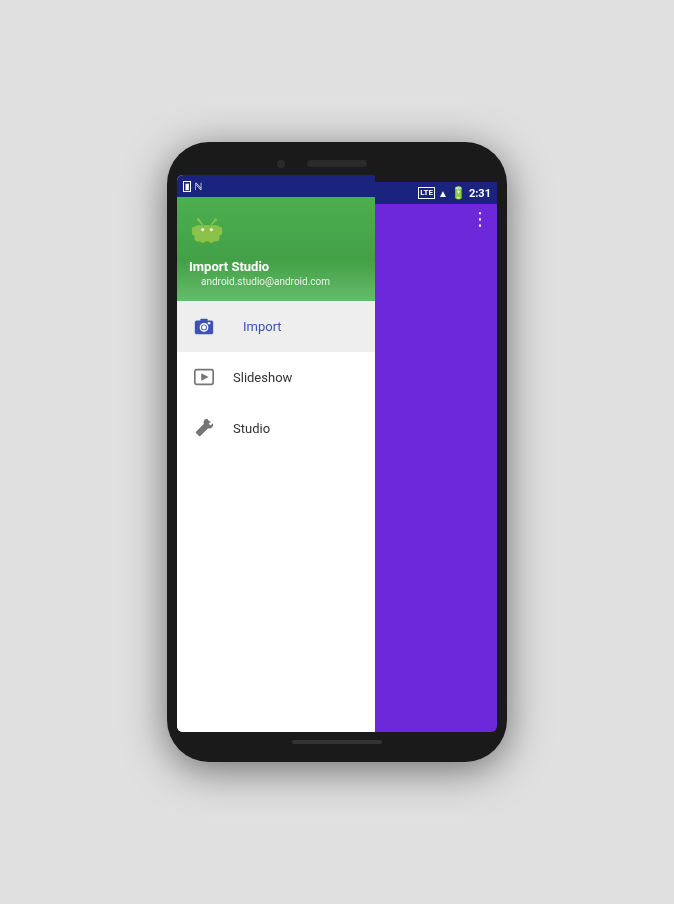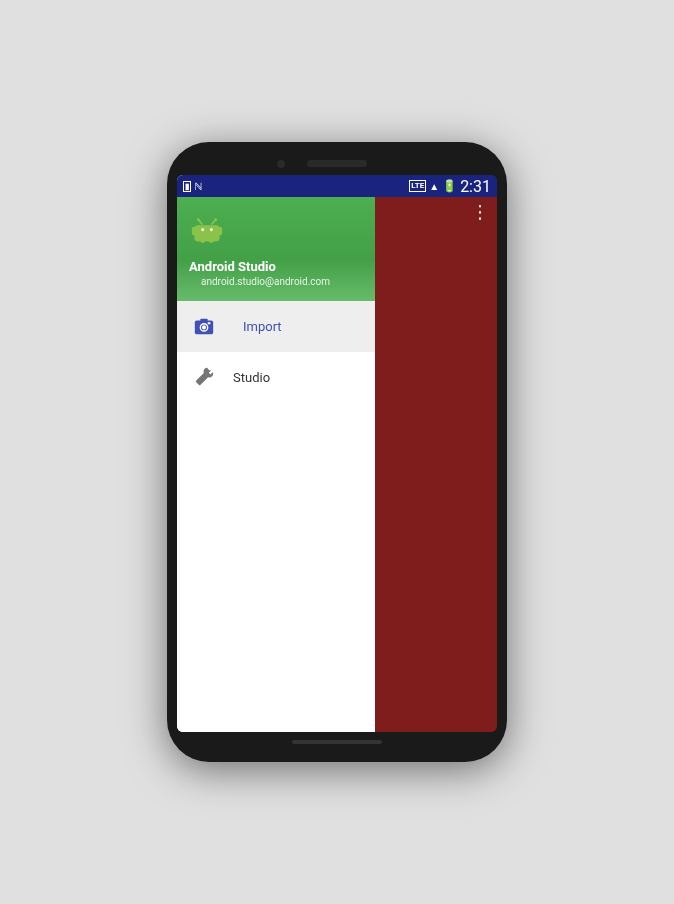--- a/index.html
+++ b/index.html
@@ -56,22 +56,23 @@
 
     .screen-left {
       width: 62%;
       display: flex;
       flex-direction: column;
       background: #fff;
     }
 
     .screen-right {
       width: 38%;
-      background: #7f1d1d;
+      background: #6d28d9;
       position: relative;
+      margin-top: 7px;
     }
 
     .status-bar {
       display: flex;
       justify-content: space-between;
       align-items: center;
       height: 22px;
       padding: 0 6px;
       background: #1a237e;
       flex-shrink: 0;
@@ -82,22 +83,22 @@
       align-items: center;
       gap: 3px;
     }
 
     .status-icon {
       color: #fff;
       font-size: 9px;
     }
 
     .status-time {
-      font-size: 16px;
-      font-weight: normal;
+      font-size: 11px;
+      font-weight: bold;
       color: #fff;
     }
 
     
     .screen-right-statusbar {
       background: #1a237e;
       height: 22px;
       display: flex;
       justify-content: flex-end;
       align-items: center;
@@ -267,40 +268,49 @@
           <line x1="32" y1="18" x2="37" y2="12" stroke="#8bc34a" stroke-width="2.5" stroke-linecap="round"></line>
           <circle cx="13" cy="12" r="2" fill="#8bc34a"></circle>
           <circle cx="37" cy="12" r="2" fill="#8bc34a"></circle>
 
           <rect x="8" y="22" width="34" height="18" rx="0" fill="#8bc34a"></rect>
           <rect x="8" y="20" width="34" height="22" rx="4" fill="#8bc34a"></rect>
 
           <circle cx="19" cy="26" r="2" fill="white"></circle>
           <circle cx="31" cy="26" r="2" fill="white"></circle>
         </svg>
-        <div class="profile-name">Android Studio</div>
+        <div class="profile-name">Import Studio</div>
         <div class="profile-email">android.studio@android.com</div>
       </div>
 
       <div class="nav-list">
 
         <div class="nav-item active">
           <div class="nav-item-icon">
             <svg class="icon-svg" viewBox="0 0 24 24" fill="none" xmlns="http://www.w3.org/2000/svg">
               <rect x="2" y="6" width="20" height="15" rx="2" fill="#3f51b5"></rect>
               <circle cx="12" cy="13.5" r="4" fill="#3f51b5" stroke="white" stroke-width="1.5"></circle>
               <circle cx="12" cy="13.5" r="2.2" fill="white"></circle>
               <rect x="8" y="4" width="8" height="3" rx="1" fill="#3f51b5"></rect>
               <rect x="16" y="8" width="3" height="2" rx="0.5" fill="white"></rect>
             </svg>
           </div>
           <span class="nav-item-label">Import</span>
         </div>
 
 
+        <div class="nav-item">
+          <div class="nav-item-icon">
+            <svg class="icon-svg" viewBox="0 0 24 24" fill="#757575" xmlns="http://www.w3.org/2000/svg">
+              <rect x="2" y="4" width="20" height="16" rx="2" fill="none" stroke="#757575" stroke-width="1.8"></rect>
+              <polygon points="9,8 9,16 17,12" fill="#757575"></polygon>
+            </svg>
+          </div>
+          <span class="nav-item-label">Slideshow</span>
+        </div>
 
         <div class="nav-item">
           <div class="nav-item-icon">
             <svg class="icon-svg" viewBox="0 0 24 24" fill="#757575" xmlns="http://www.w3.org/2000/svg">
               <path d="M15.5 2c-2.2 0-4 1.8-4 4 0 .5.1 1 .3 1.5L3.3 16c-.4.4-.4 1.1 0 1.5l3.2 3.2c.4.4 1.1.4 1.5 0l8.5-8.5c.5.2 1 .3 1.5.3 2.2 0 4-1.8 4-4 0-.6-.1-1.2-.4-1.7l-2.5 2.5-1.9-1.9 2.5-2.5C19.2 4.6 18.6 4.5 18 4.5c-.1 0-.3 0-.4 0L15.5 2z" fill="#757575"></path>
             </svg>
           </div>
           <span class="nav-item-label">Studio</span>
         </div>
 

